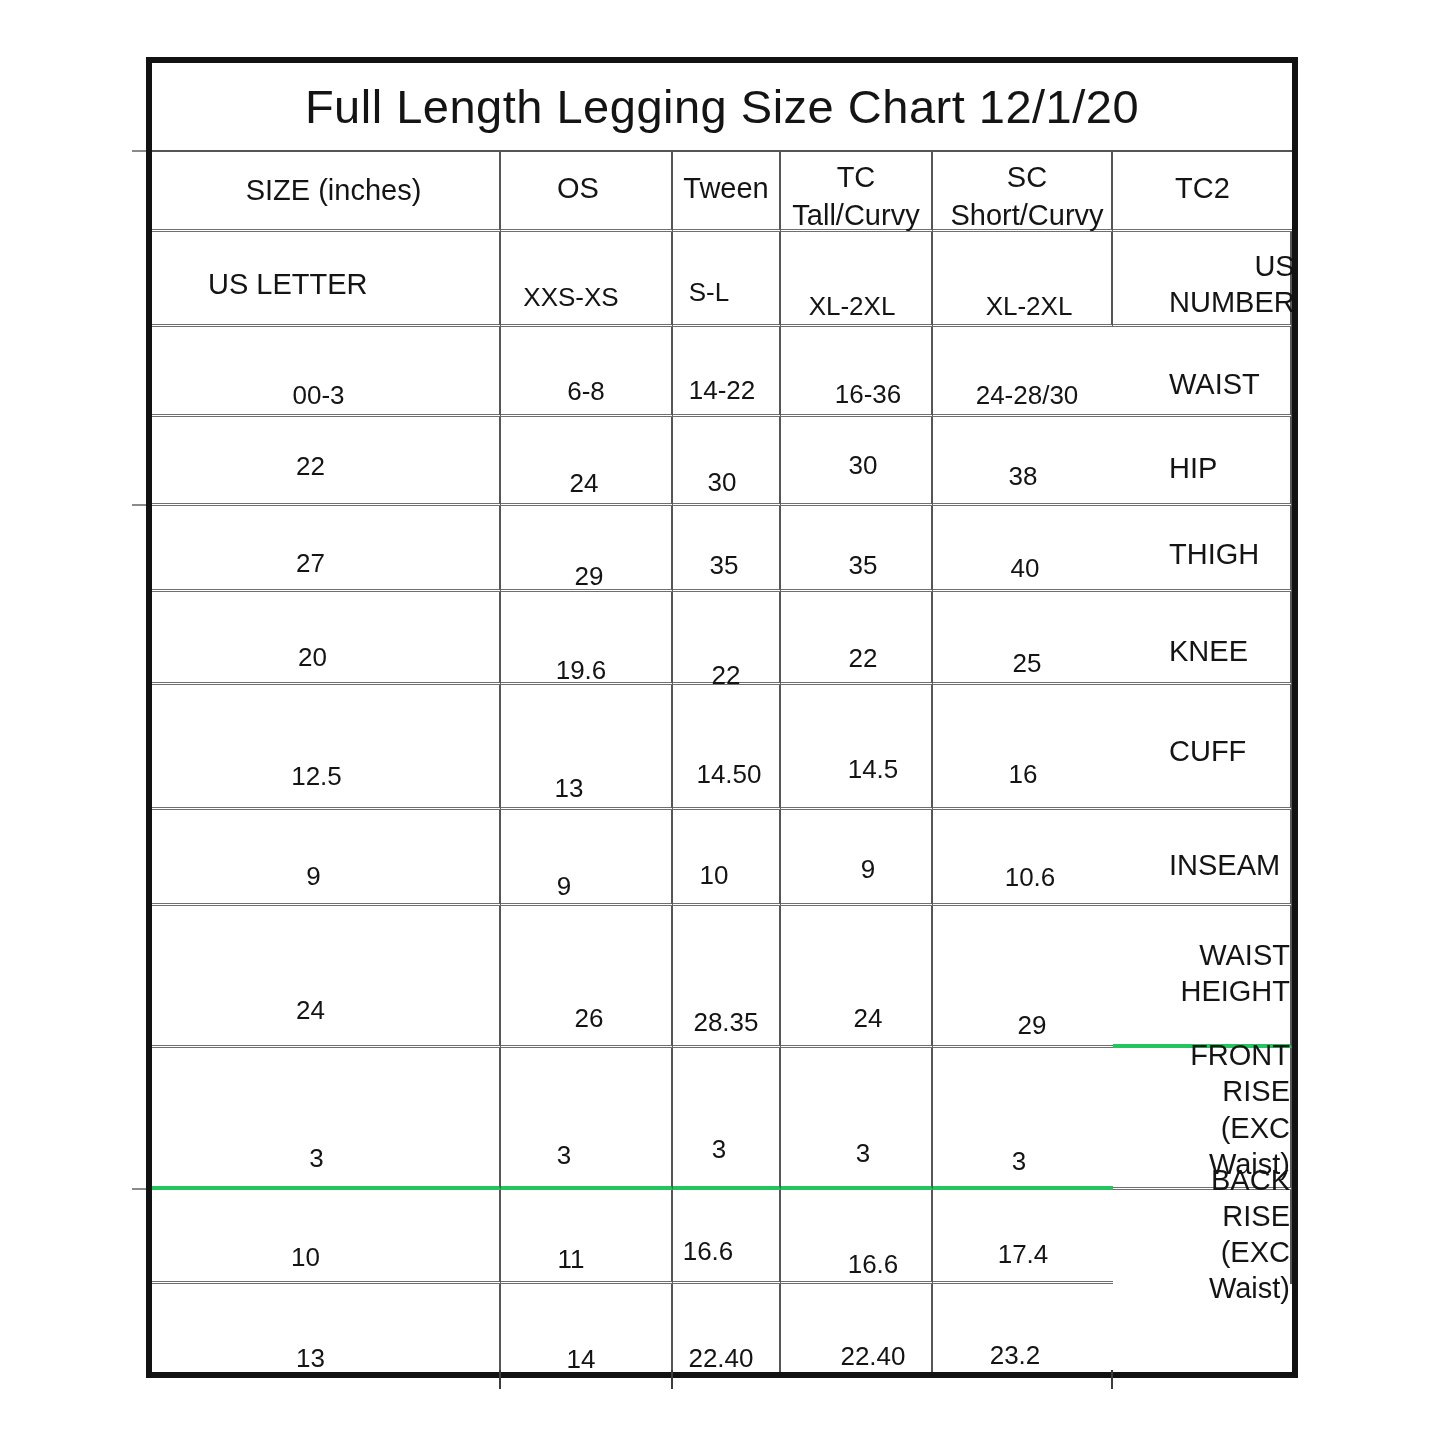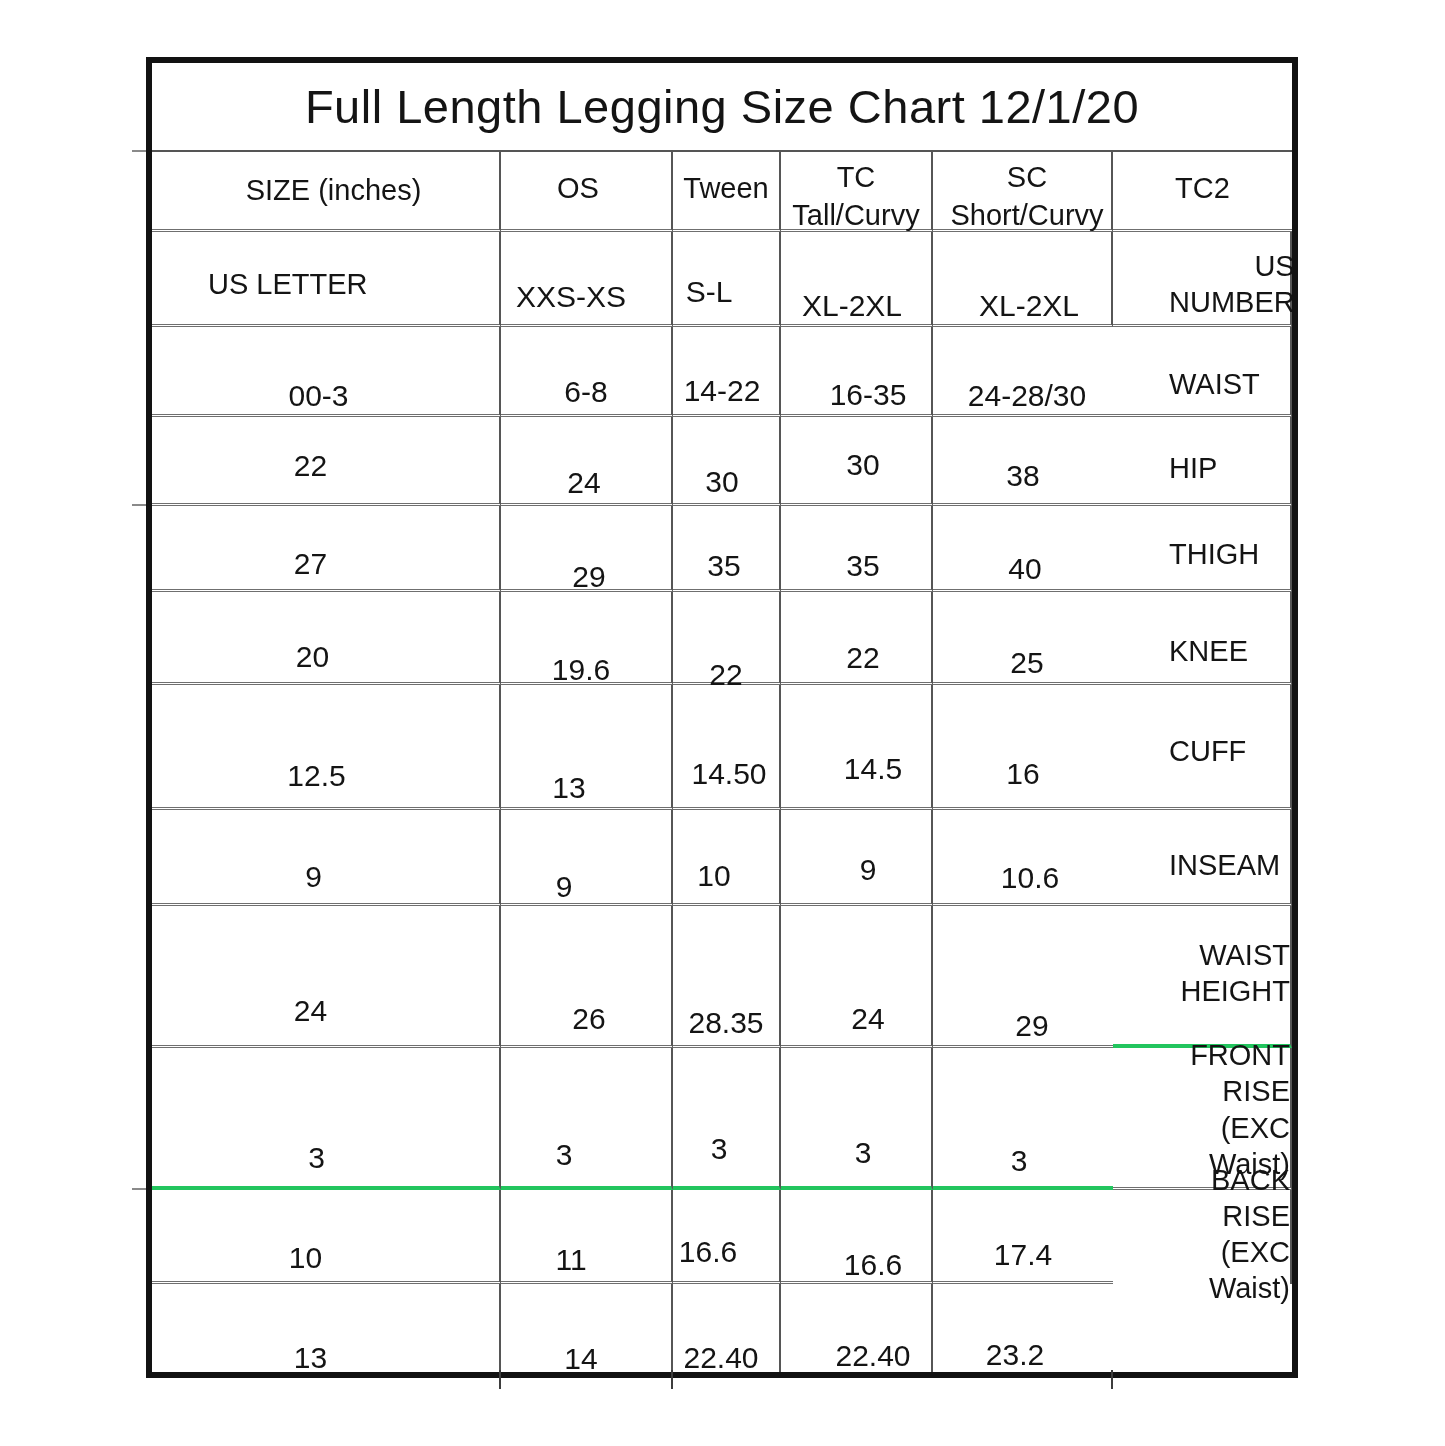--- a/index.html
+++ b/index.html
@@ -21,21 +21,21 @@
     box-sizing:border-box;overflow:visible;
   }
   .vr{border-right:2px solid #565656;}
   .hb{border-bottom:3px double #6f6f6f;}
   .hbdark{border-bottom:4px solid #22c55e;}
   .title-cell{grid-column:1/-1;border-bottom:2px solid #555555;}
   .title-cell span{font-size:47px;letter-spacing:0.5px;}
   .hdr span{font-size:29px;white-space:pre-line;text-align:center;line-height:1.3;}
   .lab{justify-content:flex-start;padding-left:56px;}
   .lab span{font-size:29px;white-space:pre-line;text-align:right;line-height:1.25;}
-  .val span{font-size:30px;white-space:pre-line;}
+  .val span{font-size:26px;white-space:pre-line;}
   .tick{position:absolute;height:2px;width:14px;left:-20px;background:#8a8a8a;}
   .stub{position:absolute;width:2px;height:19px;top:1307px;background:#3d3d3d;}
 </style>
 </head>
 <body>
 
 <div class="canvas">
   <div class="frame">
     <div class="grid">
 
@@ -86,21 +86,21 @@
       <div class="c vr hb val">
         <span style="transform:translate(-7px,25px)">00-3</span>
       </div>
       <div class="c vr hb val">
         <span style="transform:translate(0,21px)">6-8</span>
       </div>
       <div class="c vr hb val">
         <span style="transform:translate(-4px,20px)">14-22</span>
       </div>
       <div class="c vr hb val">
-        <span style="transform:translate(12px,24px)">16-35</span>
+        <span style="transform:translate(12px,24px)">16-36</span>
       </div>
       <div class="c hb val">
         <span style="transform:translate(4px,25px)">24-28/30</span>
       </div>
 
       <div class="c vr hb lab">
         <span style="transform:translateY(14px)">WAIST</span>
       </div>
       <div class="c vr hb val">
         <span style="transform:translate(-15px,6px)">22</span>

